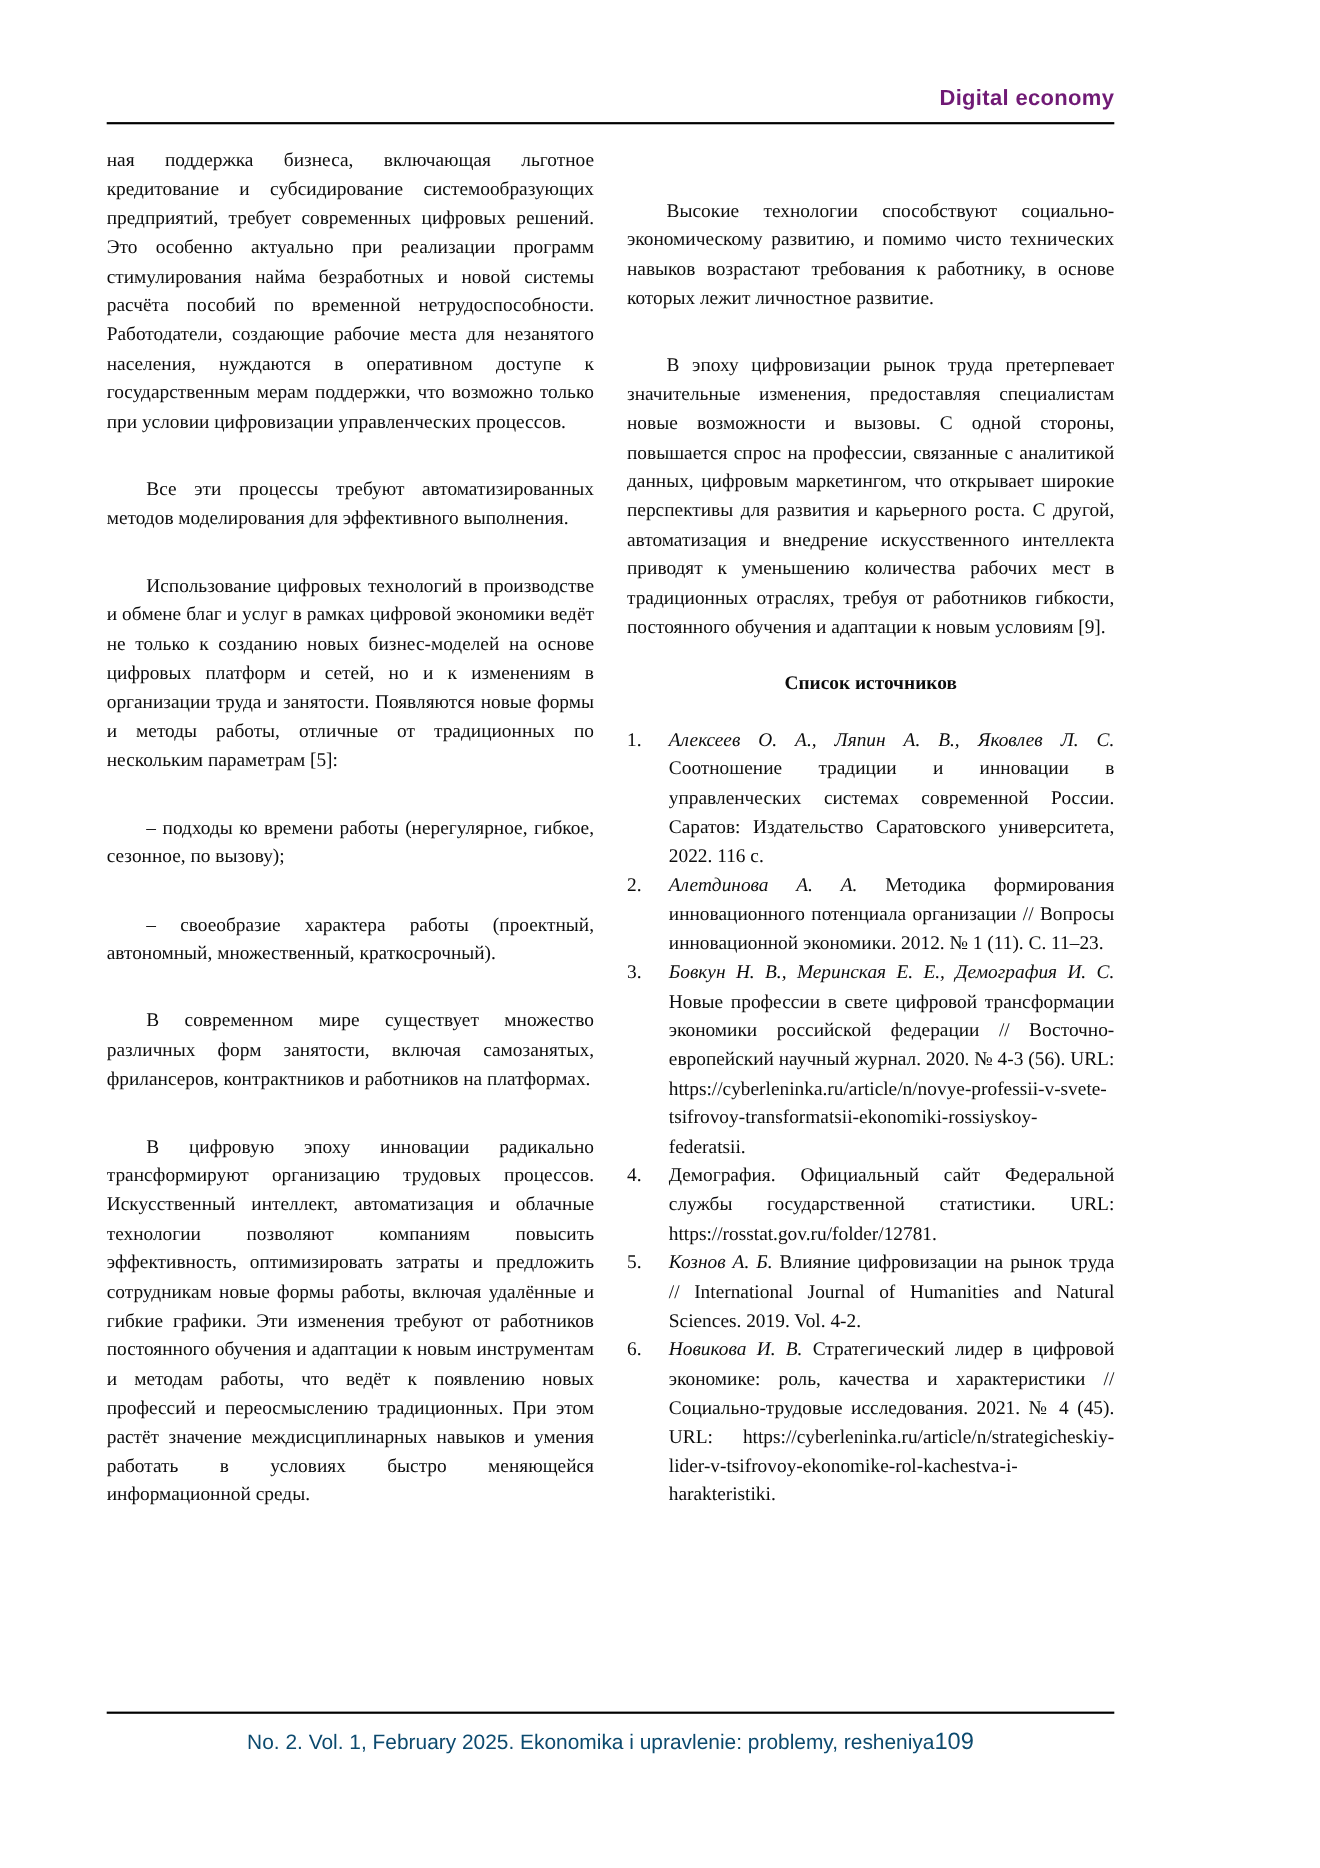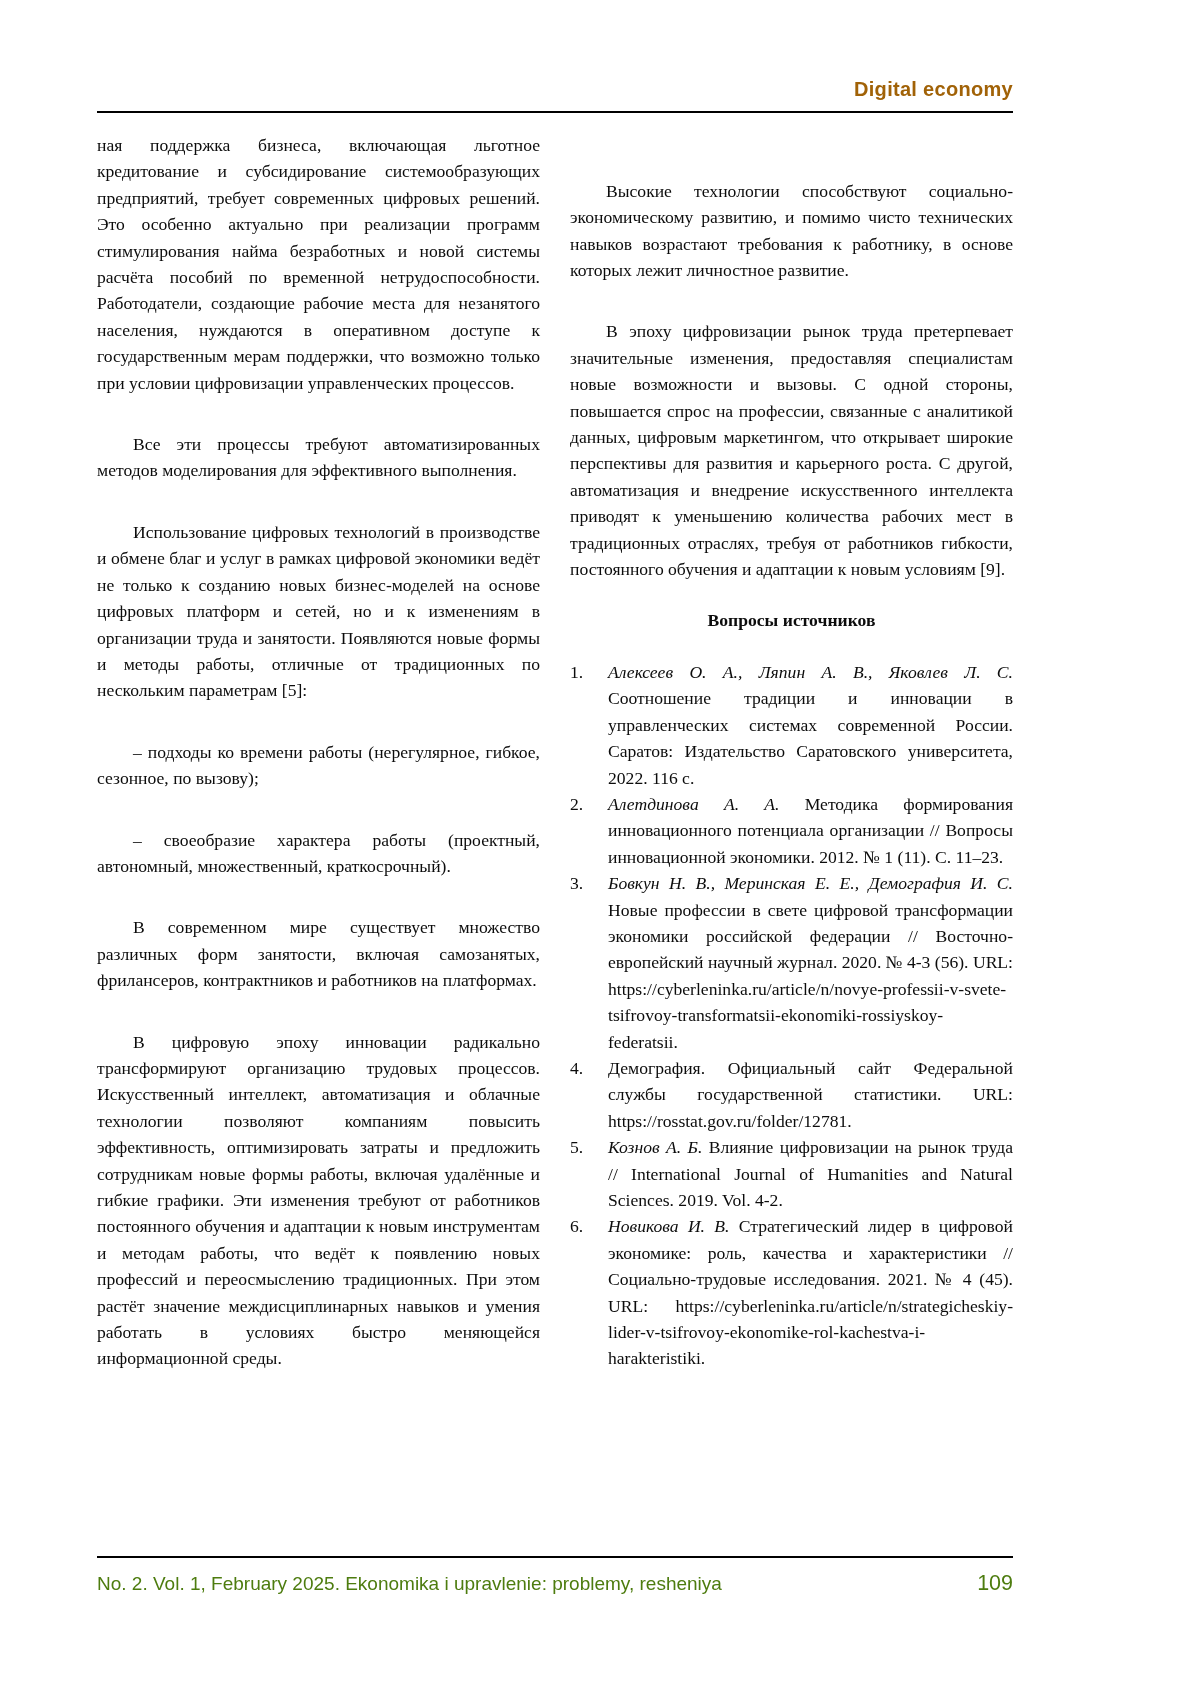--- a/index.html
+++ b/index.html
@@ -10,21 +10,21 @@
   }
   .page {
     position:relative; width:1200px; height:1698px;
     padding:78px 187px 0 97px; background:#ffffff;
   }
   
   .header-title {
     text-align:right;
     font-family:"Liberation Sans", sans-serif;
     font-weight:bold; font-size:20px; line-height:23px;
-    letter-spacing:0.3px; color:#a16207;
+    letter-spacing:0.3px; color:#701a75;
   }
   .header-rule { margin-top:10px; border-top:2.5px solid #000; }
   
   .body-cols { display:flex; gap:30px; margin-top:19px;align-items:flex-end; }
   .col {
     width:443px; flex:0 0 443px;
     font-size:17.6px; line-height:26.4px;
     text-align:justify; hyphens:auto;
   }
   p.para { text-align:justify; }
@@ -34,22 +34,22 @@
     margin:25px 0 25px;
   }
   .ref { display:flex; }
   .ref-num { flex:0 0 38px; width:38px; }
   .ref-body { flex:1; text-align:justify; overflow-wrap:anywhere; }
   .ref-authors { font-style:italic; }
   
   .footer { position:absolute; left:97px; right:187px; top:1556px; }
   .footer-rule { border-top:2.5px solid #000; margin-bottom:13px; }
   .footer-row {
-    display:flex; justify-content:space-between; align-items:baseline;
-    font-family:"Liberation Sans", sans-serif; font-size:19px; color:#4d7c0f;
+    display:flex; justify-content:center; align-items:baseline;
+    font-family:"Liberation Sans", sans-serif; font-size:19px; color:#0c4a6e;
   }
   .page-number { font-size:21.5px; }
 </style>
 </head>
 <body>
 
 <div class="page">
 
   <div>
     <div class="header-title">Digital economy</div>
@@ -62,21 +62,21 @@
         <p class="para indent">Все эти процессы требуют автоматизированных методов моделирования для эффективного выполнения.</p>
         <p class="para indent">Использование цифровых технологий в производстве и обмене благ и услуг в рамках цифровой экономики ведёт не только к созданию новых бизнес-моделей на основе цифровых платформ и сетей, но и к изменениям в организации труда и занятости. Появляются новые формы и методы работы, отличные от традиционных по нескольким параметрам [5]:</p>
         <p class="para indent">– подходы ко времени работы (нерегулярное, гибкое, сезонное, по вызову);</p>
         <p class="para indent">– своеобразие характера работы (проектный, автономный, множественный, краткосрочный).</p>
         <p class="para indent">В современном мире существует множество различных форм занятости, включая самозанятых, фрилансеров, контрактников и работников на платформах.</p>
         <p class="para indent">В цифровую эпоху инновации радикально трансформируют организацию трудовых процессов. Искусственный интеллект, автоматизация и облачные технологии позволяют компаниям повысить эффективность, оптимизировать затраты и предложить сотрудникам новые формы работы, включая удалённые и гибкие графики. Эти изменения требуют от работников постоянного обучения и адаптации к новым инструментам и методам работы, что ведёт к появлению новых профессий и переосмыслению традиционных. При этом растёт значение междисциплинарных навыков и умения работать в условиях быстро меняющейся информационной среды.</p>
       </div>
     <div class="col" lang="ru">
         <p class="para indent">Высокие технологии способствуют социально-экономическому развитию, и помимо чисто технических навыков возрастают требования к работнику, в основе которых лежит личностное развитие.</p>
         <p class="para indent">В эпоху цифровизации рынок труда претерпевает значительные изменения, предоставляя специалистам новые возможности и вызовы. С одной стороны, повышается спрос на профессии, связанные с аналитикой данных, цифровым маркетингом, что открывает широкие перспективы для развития и карьерного роста. С другой, автоматизация и внедрение искусственного интеллекта приводят к уменьшению количества рабочих мест в традиционных отраслях, требуя от работников гибкости, постоянного обучения и адаптации к новым условиям [9].</p>
-        <div class="refs-title">Вопросы источников</div>
+        <div class="refs-title">Список источников</div>
         <div class="ref">
           <span class="ref-num">1.</span>
           <span class="ref-body"><span class="ref-authors">Алексеев О. А., Ляпин А. В., Яковлев Л. С. </span>Соотношение традиции и инновации в управленческих системах современной России. Саратов: Издательство Саратовского университета, 2022. 116 с.</span>
         </div>
         <div class="ref">
           <span class="ref-num">2.</span>
           <span class="ref-body"><span class="ref-authors">Алетдинова А. А. </span>Методика формирования инновационного потенциала организации // Вопросы инновационной экономики. 2012. № 1 (11). С. 11–23.</span>
         </div>
         <div class="ref">
           <span class="ref-num">3.</span>

